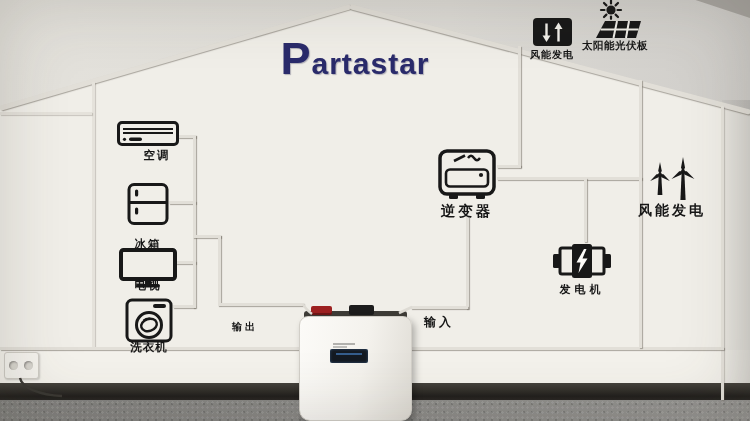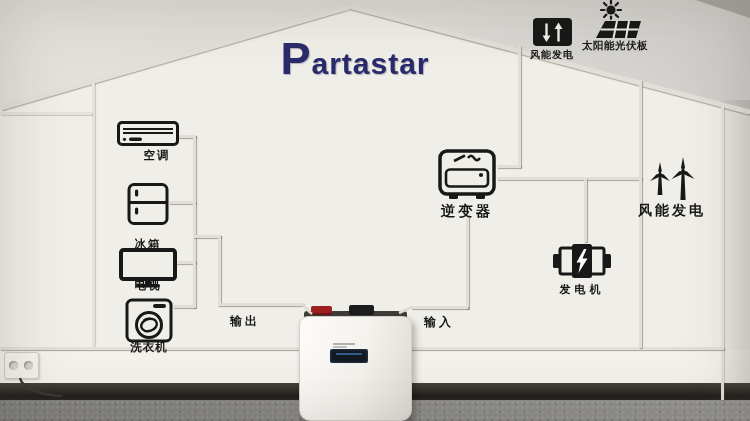--- a/index.html
+++ b/index.html
@@ -228,21 +228,21 @@
       <rect x="9" y="8" width="14" height="26" rx="2" fill="none" stroke="#181818" stroke-width="3"></rect>
       <rect x="39" y="8" width="14" height="26" rx="2" fill="none" stroke="#181818" stroke-width="3"></rect>
       <rect x="2" y="14" width="7" height="14" rx="1.5" fill="#181818"></rect>
       <rect x="53" y="14" width="7" height="14" rx="1.5" fill="#181818"></rect>
       <rect x="21" y="4" width="20" height="34" rx="2.5" fill="#181818"></rect>
       <polygon points="33,9 25.5,22.5 29.5,22.5 27.5,33 36.5,18.5 31.5,18.5 35.5,9" fill="#fdfcf9"></polygon>
     </svg>
   </div>
   <div class="abs lbl" style="left:544px;top:284px;width:76px;font-size:11px;letter-spacing:4px;font-weight:900;">发电机</div>
 
-  <div class="abs lbl" style="left:226px;top:315px;width:38px;font-size:12px;letter-spacing:3px;">输出</div>
+  <div class="abs lbl" style="left:226px;top:322px;width:38px;font-size:10px;letter-spacing:3px;">输出</div>
   <div class="abs lbl" style="left:420px;top:316px;width:38px;font-size:12px;letter-spacing:3px;">输入</div>
 
   <div class="abs baseboard"></div>
   <div class="abs carpet"></div>
 
   <div class="abs outlet">
     <i style="left:4px;top:8px;"></i>
       <i style="left:19px;top:8px;"></i>
   </div>
   <svg class="abs" style="left:10px;top:376px;z-index:3;" width="60" height="24" viewBox="0 0 60 24">

